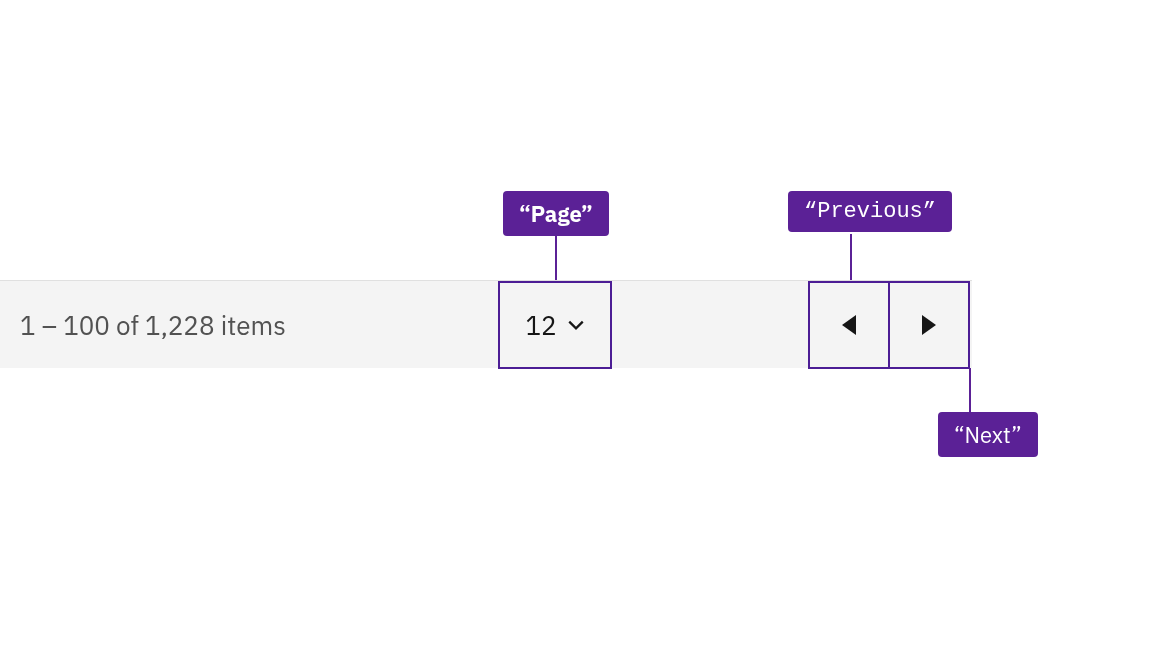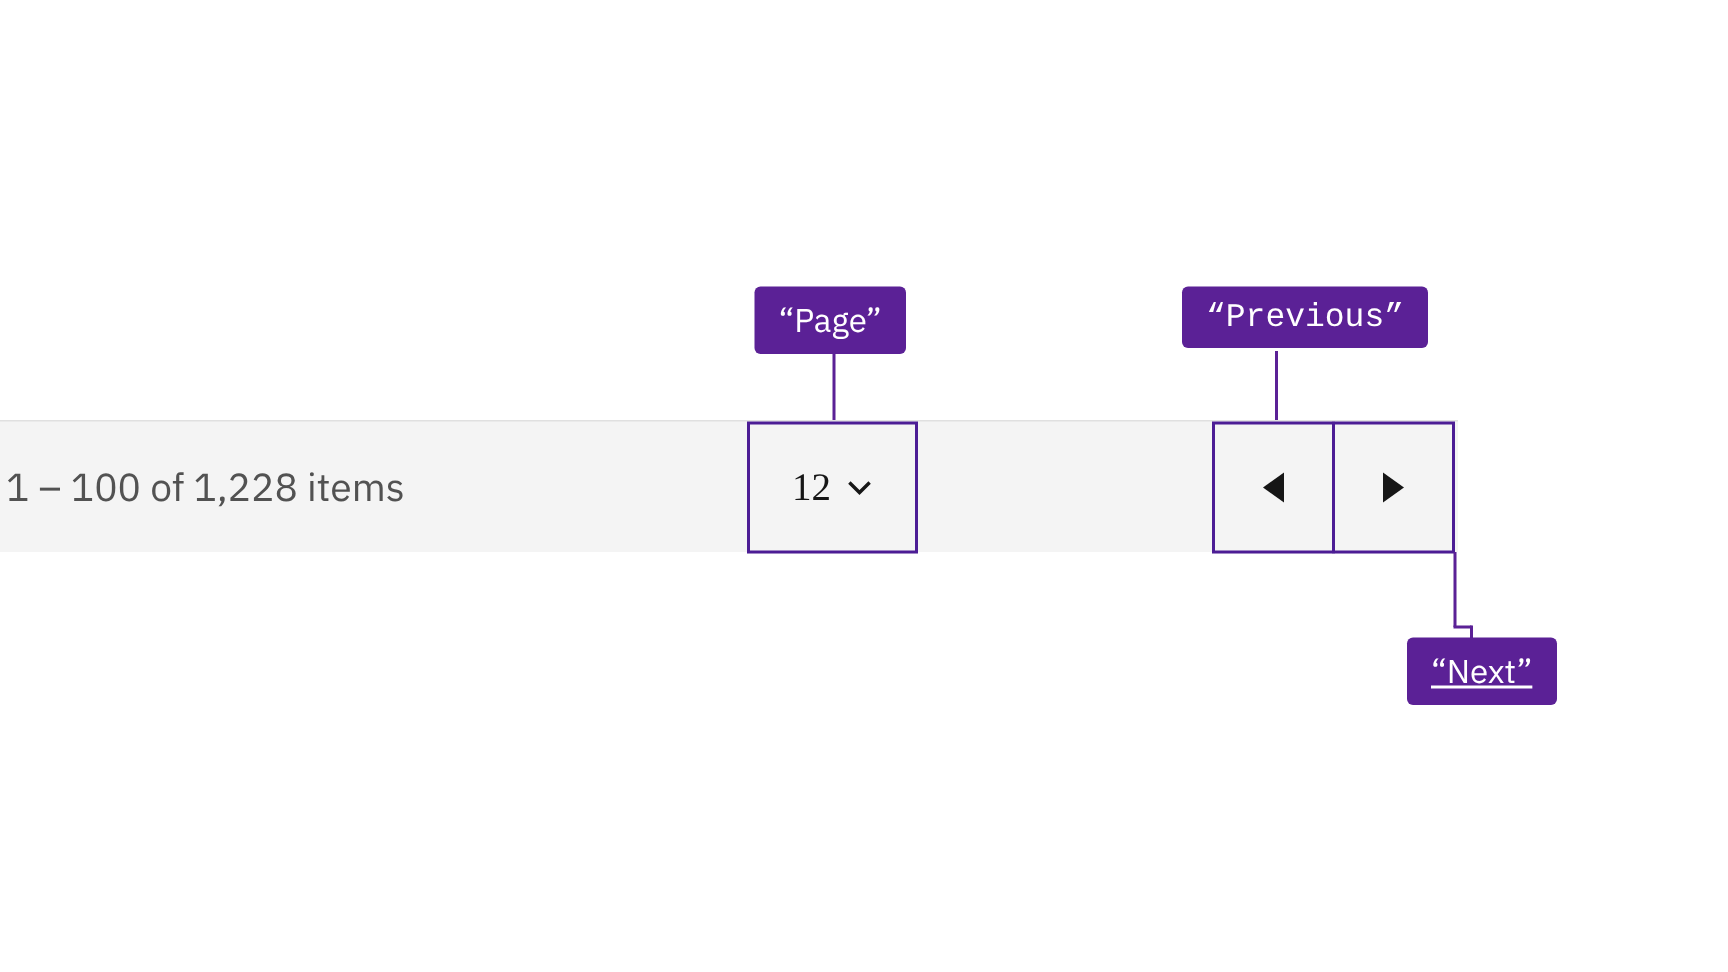--- a/index.html
+++ b/index.html
@@ -21,39 +21,38 @@
       height: 88px;
       width: 972px;
       background: #f4f4f4;
       border-top: 1px solid #e0e0e0;
       display: flex;
       align-items: center;
       font-size: 26px;
       color: #525252;
     }
     .items-summary {
-      padding-left: 4px;
+      padding-left: 20px;
       flex: 0 0 auto;
     }
     .page-select {
       height: 88px;
       width: 114px;
       border: 2px solid #4c1d95;
       background: #f4f4f4;
       display: flex;
       align-items: center;
       justify-content: center;
       gap: 10px;
       color: #161616;
       font-size: 26px;
       cursor: pointer;
       position: absolute;
       left: 498px;
       top: 0;
-      font-family: Liberation Serif, serif;
     }
     .page-select .chevron {
       width: 18px;
       height: 18px;
       display: inline-block;
     }
     .pages-of {
       position: absolute;
       left: 620px;
       top: 0;
@@ -116,21 +115,21 @@
     .anno-line-h {
       height: 2px;
     }
     .chevron svg {
       display: block;
     }
   </style>
 </head>
 <body>
 
-<div class="annotation" style="left:503px; top:191px;">
+<div class="annotation" style="left:503px; top:191px;font-weight:bold;">
   <span>“Page”</span>
 </div>
 <div class="anno-line anno-line-v" style="left:555px; top:234px; height:46px;"></div>
 
 <div class="annotation" style="left:788px; top:191px;font-family:Liberation Mono, monospace;">
   <span>“Previous”</span>
 </div>
 <div class="anno-line anno-line-v" style="left:850px; top:234px; height:46px;"></div>
 
 <div class="pagination-bar">
@@ -152,15 +151,15 @@
     </div>
     <div class="nav-button">
       <span class="triangle-right"></span>
     </div>
   </div>
 </div>
 
 <div class="anno-line anno-line-v" style="left:969px; top:368px; height:50px;"></div>
 <div class="anno-line anno-line-h" style="left:969px; top:417px; width:12px;"></div>
 <div class="anno-line anno-line-v" style="left:980px; top:417px; height:12px;"></div>
-<div class="annotation" style="left:938px; top:425px;text-decoration:underline;">
+<div class="annotation" style="left:938px; top:412px;">
   <span>“Next”</span>
 </div>
 
 </body></html>

